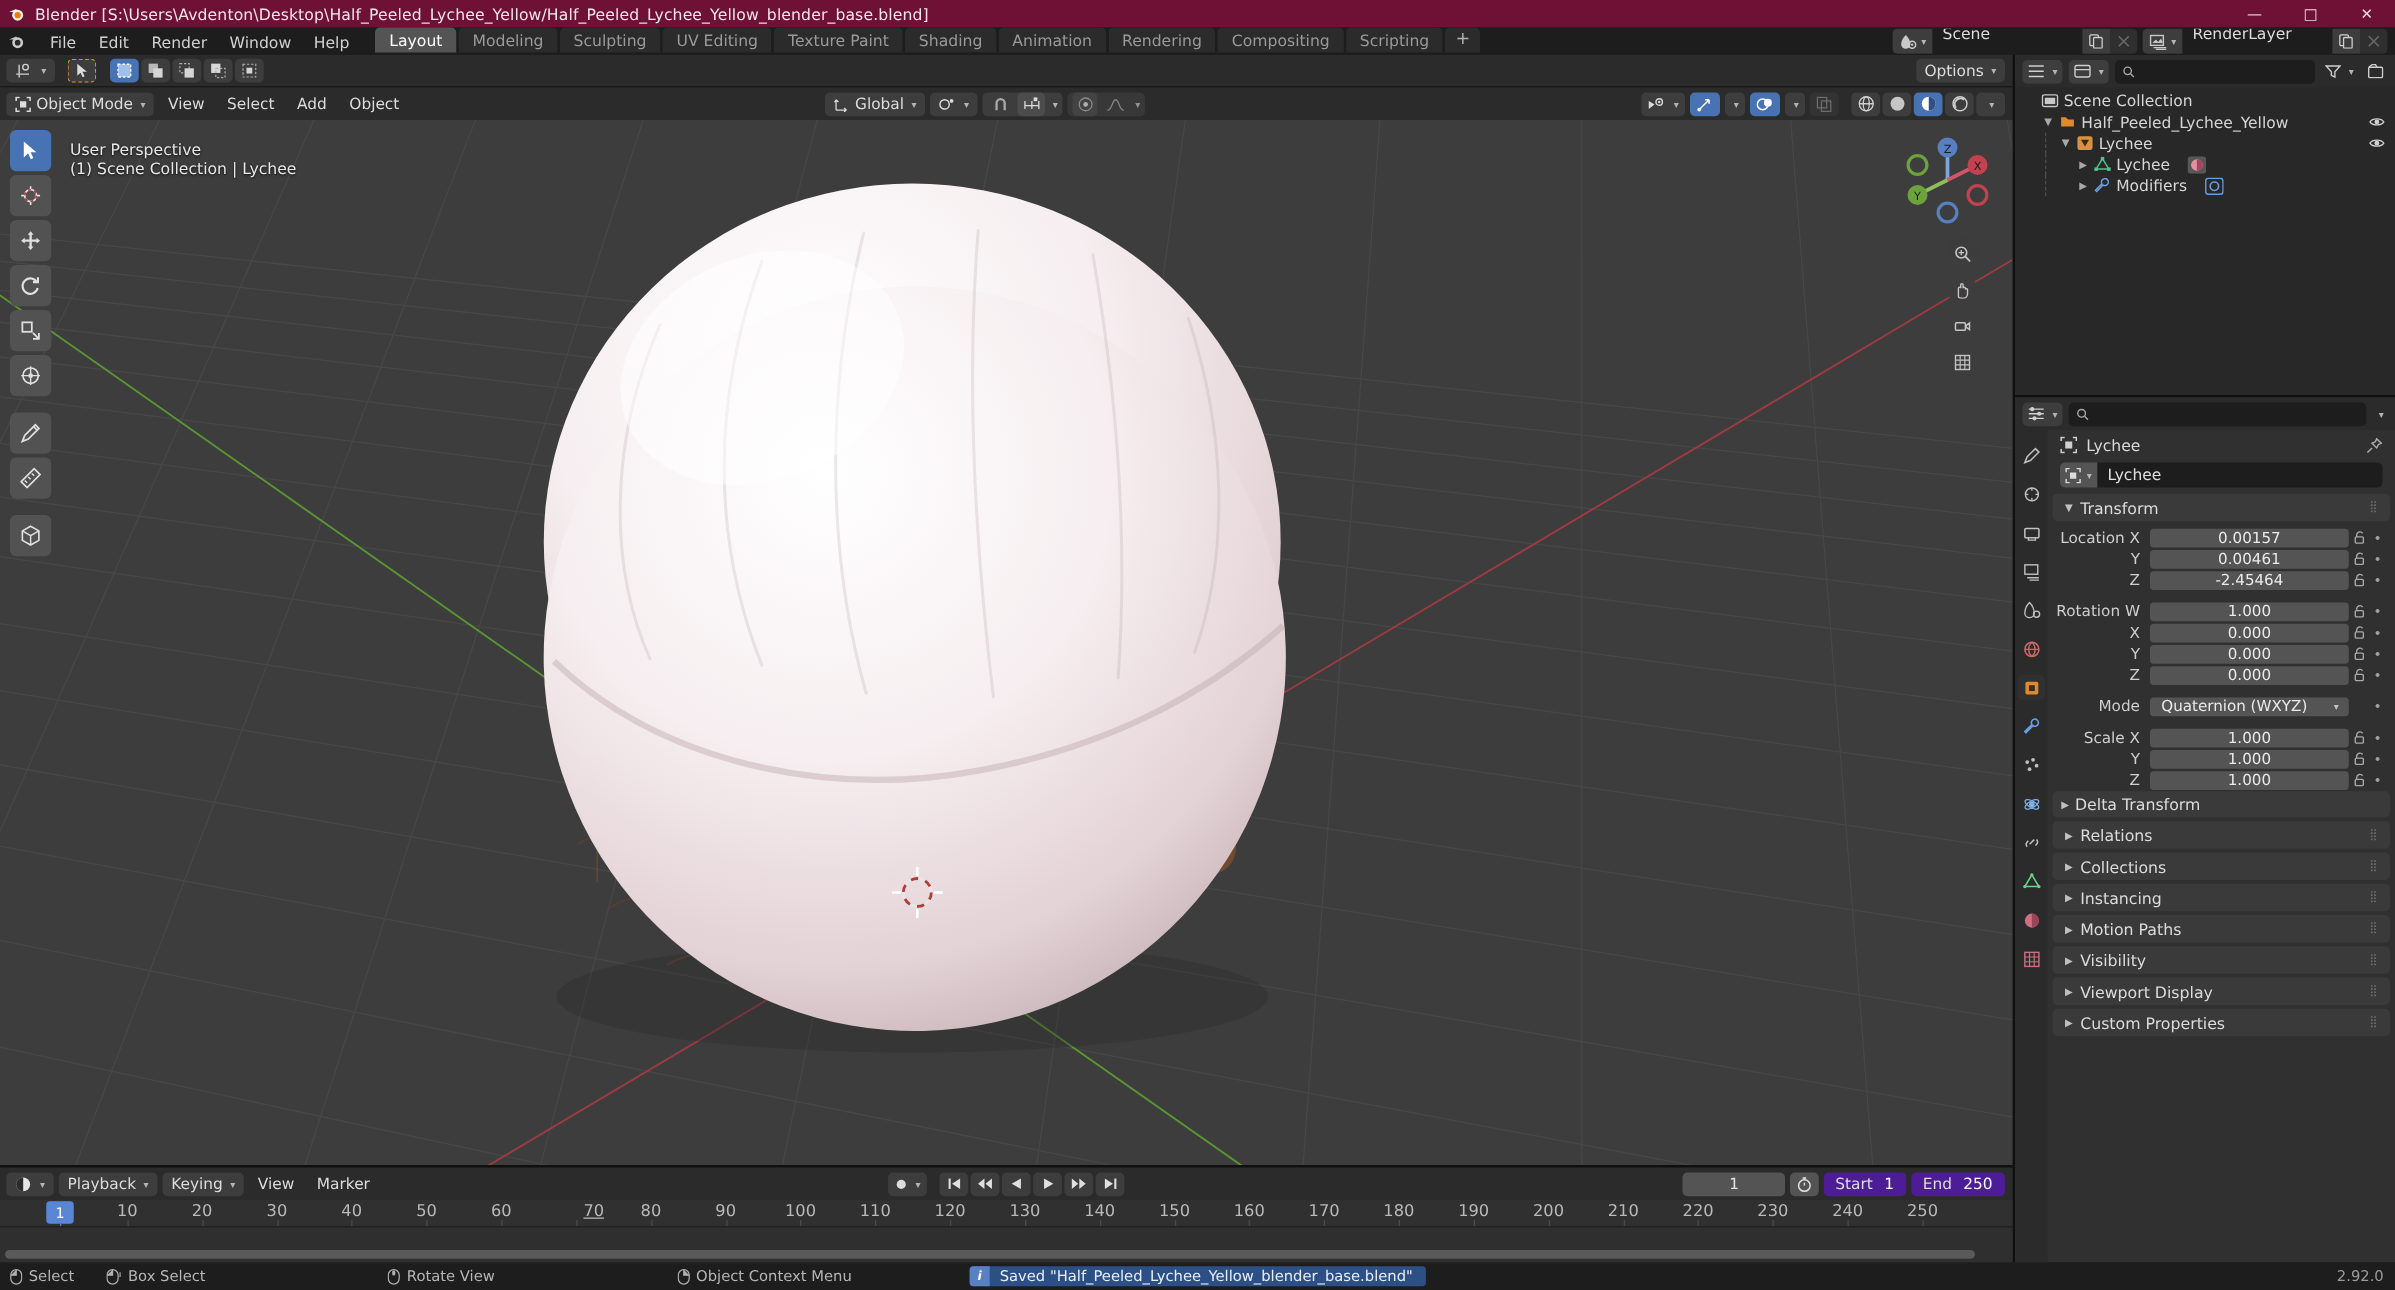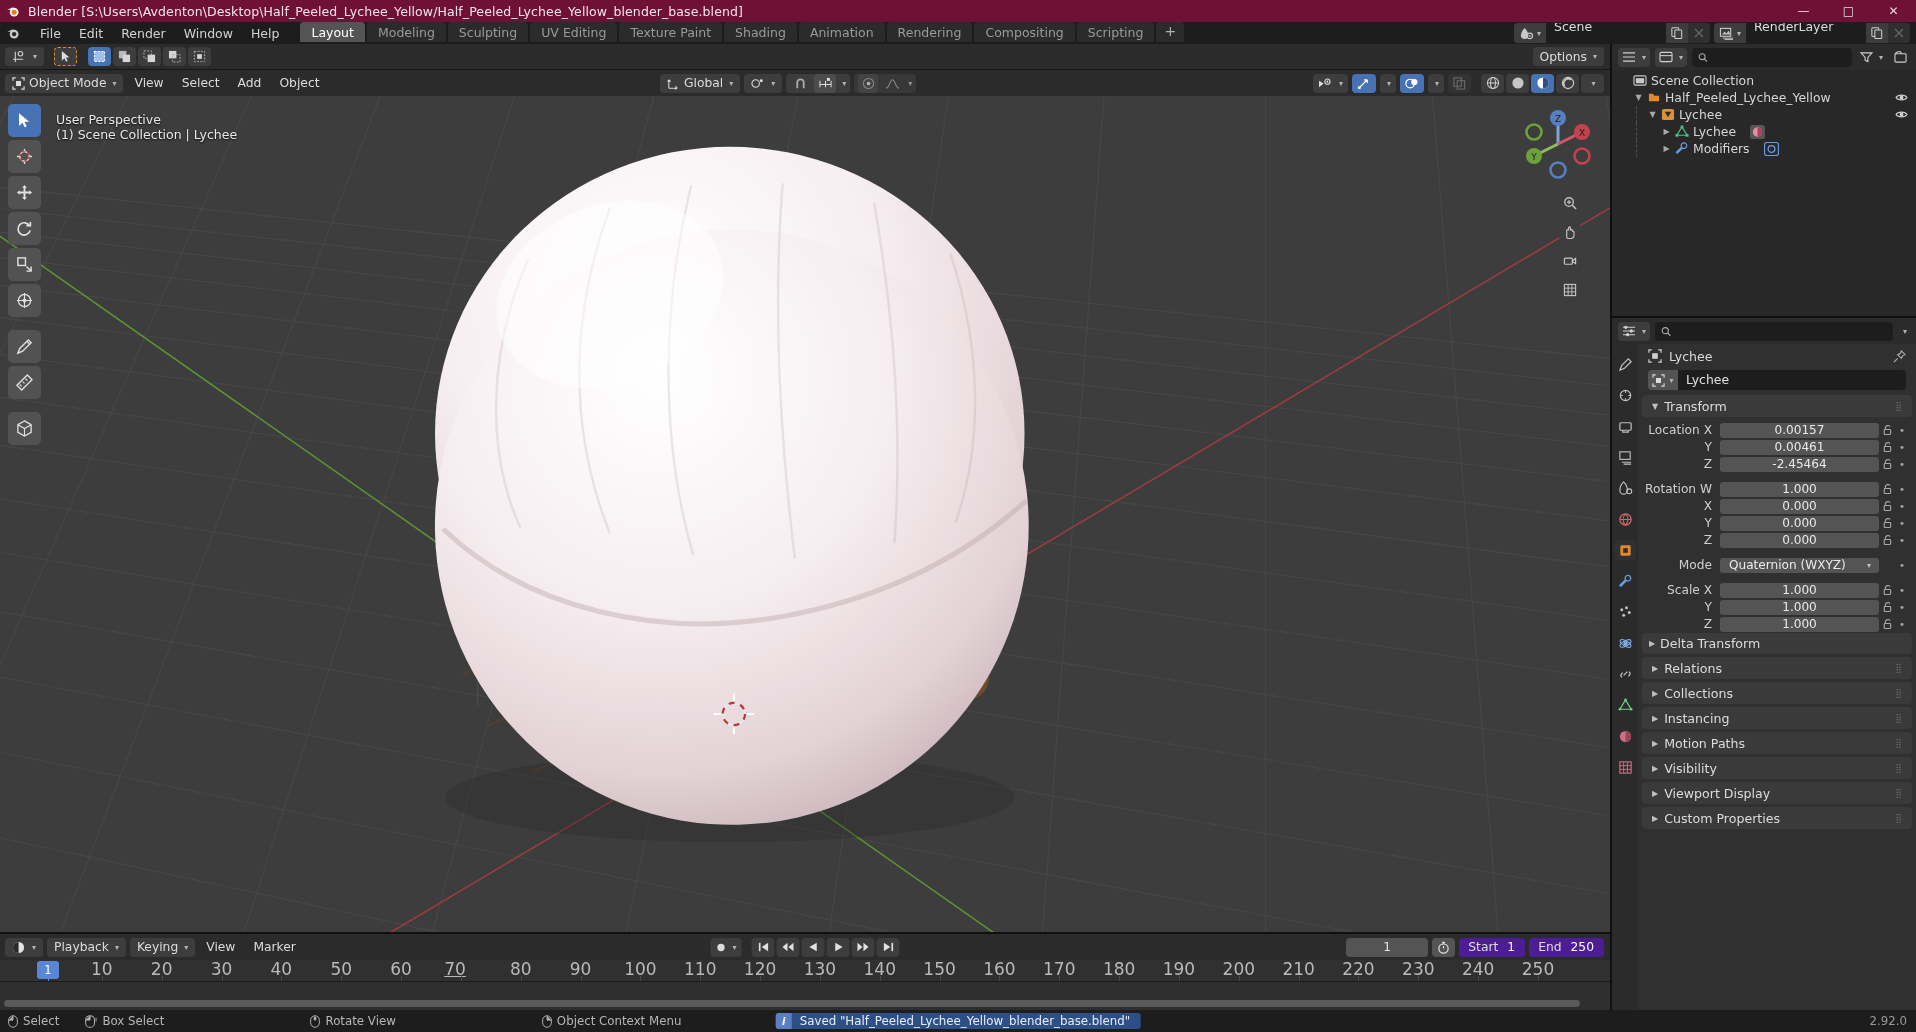--- a/index.html
+++ b/index.html
@@ -89,21 +89,21 @@
   
   .timeline { height: 78px; background: #2b2b2b; flex: none; display: flex; flex-direction: column; border-top: 2px solid #101010; position: relative; }
   .tl-header { height: 26px; display: flex; align-items: center; gap: 4px; padding: 0 5px; position: relative; }
   .tl-center { position: absolute; left: 50%; transform: translateX(-50%); display: flex; align-items: center; gap: 4px; }
   .tl-right { position: absolute; right: 6px; display: flex; align-items: flex-start; gap: 4px; }
   .numfield { height: 19px; min-width: 82px; background: #545454; border-radius: 4px; display: flex; align-items: center; justify-content: center; font-size: 12.3px; color: #e2e2e2; }
   .rangefield { height: 19px; background: #4c1d95; border-radius: 4px; display: flex; align-items: center; font-size: 12.3px; color: #e2e2e2; overflow: hidden; }
   .rangefield .lbl { padding: 0 7px 0 9px; color: #dcdcdc; }
   .rangefield .val { padding: 0 10px 0 2px; color: #ffffff; }
   .tl-ruler { height: 22px; background: #303030; position: relative; border-bottom: 1px solid #1b1b1b; overflow: hidden; }
-  .tick { position: absolute; top: 0; font-size: 17px; color: #b9b9b9; transform: translateX(-50%); line-height: 19px; }
+  .tick { position: absolute; top: 0; font-size: 13px; color: #b9b9b9; transform: translateX(-50%); line-height: 19px; }
   .tickmark { position: absolute; bottom: 0; width: 1px; height: 5px; background: #4a4a4a; }
   .playhead { position: absolute; top: 1px; height: 18px; background: #5a86d6; border-radius: 3px; color: #fff; font-size: 11.5px; display: flex; align-items: center; justify-content: center; min-width: 22px; padding: 0 5px; transform: translateX(-50%); }
   .playhead-line { position: absolute; top: 19px; width: 1px; bottom: 0; background: #5a86d6; }
   .tl-body { flex: 1; background: #2f2f2f; position: relative; }
   .tl-scroll { position: absolute; left: 4px; right: 30px; bottom: 3px; height: 7px; background: #232323; border-radius: 4px; }
   .tl-scroll .thumb { position: absolute; left: 0; right: 0; top: 0; bottom: 0; background: #5a5a5a; border-radius: 4px; }
 
   
   .outliner { height: 272px; flex: none; background: #282828; display: flex; flex-direction: column; }
   .ol-header { height: 26px; background: #2b2b2b; display: flex; align-items: center; gap: 5px; padding: 0 6px; flex: none; }
@@ -751,21 +751,21 @@
             <div class="tick" style="left: 161.695px;">20</div>
             <div class="tickmark" style="left: 161.695px;"></div>
             <div class="tick" style="left: 221.534px;">30</div>
             <div class="tickmark" style="left: 221.534px;"></div>
             <div class="tick" style="left: 281.373px;">40</div>
             <div class="tickmark" style="left: 281.373px;"></div>
             <div class="tick" style="left: 341.213px;">50</div>
             <div class="tickmark" style="left: 341.213px;"></div>
             <div class="tick" style="left: 401.052px;">60</div>
             <div class="tickmark" style="left: 401.052px;"></div>
-            <div class="tick" style="left: 455px; text-decoration: underline;">70</div>
+            <div class="tick" style="left: 475px; text-decoration: underline;">70</div>
             <div class="tickmark" style="left: 460.892px;"></div>
             <div class="tick" style="left: 520.731px;">80</div>
             <div class="tickmark" style="left: 520.731px;"></div>
             <div class="tick" style="left: 580.57px;">90</div>
             <div class="tickmark" style="left: 580.57px;"></div>
             <div class="tick" style="left: 640.41px;">100</div>
             <div class="tickmark" style="left: 640.41px;"></div>
             <div class="tick" style="left: 700.249px;">110</div>
             <div class="tickmark" style="left: 700.249px;"></div>
             <div class="tick" style="left: 760.088px;">120</div>

